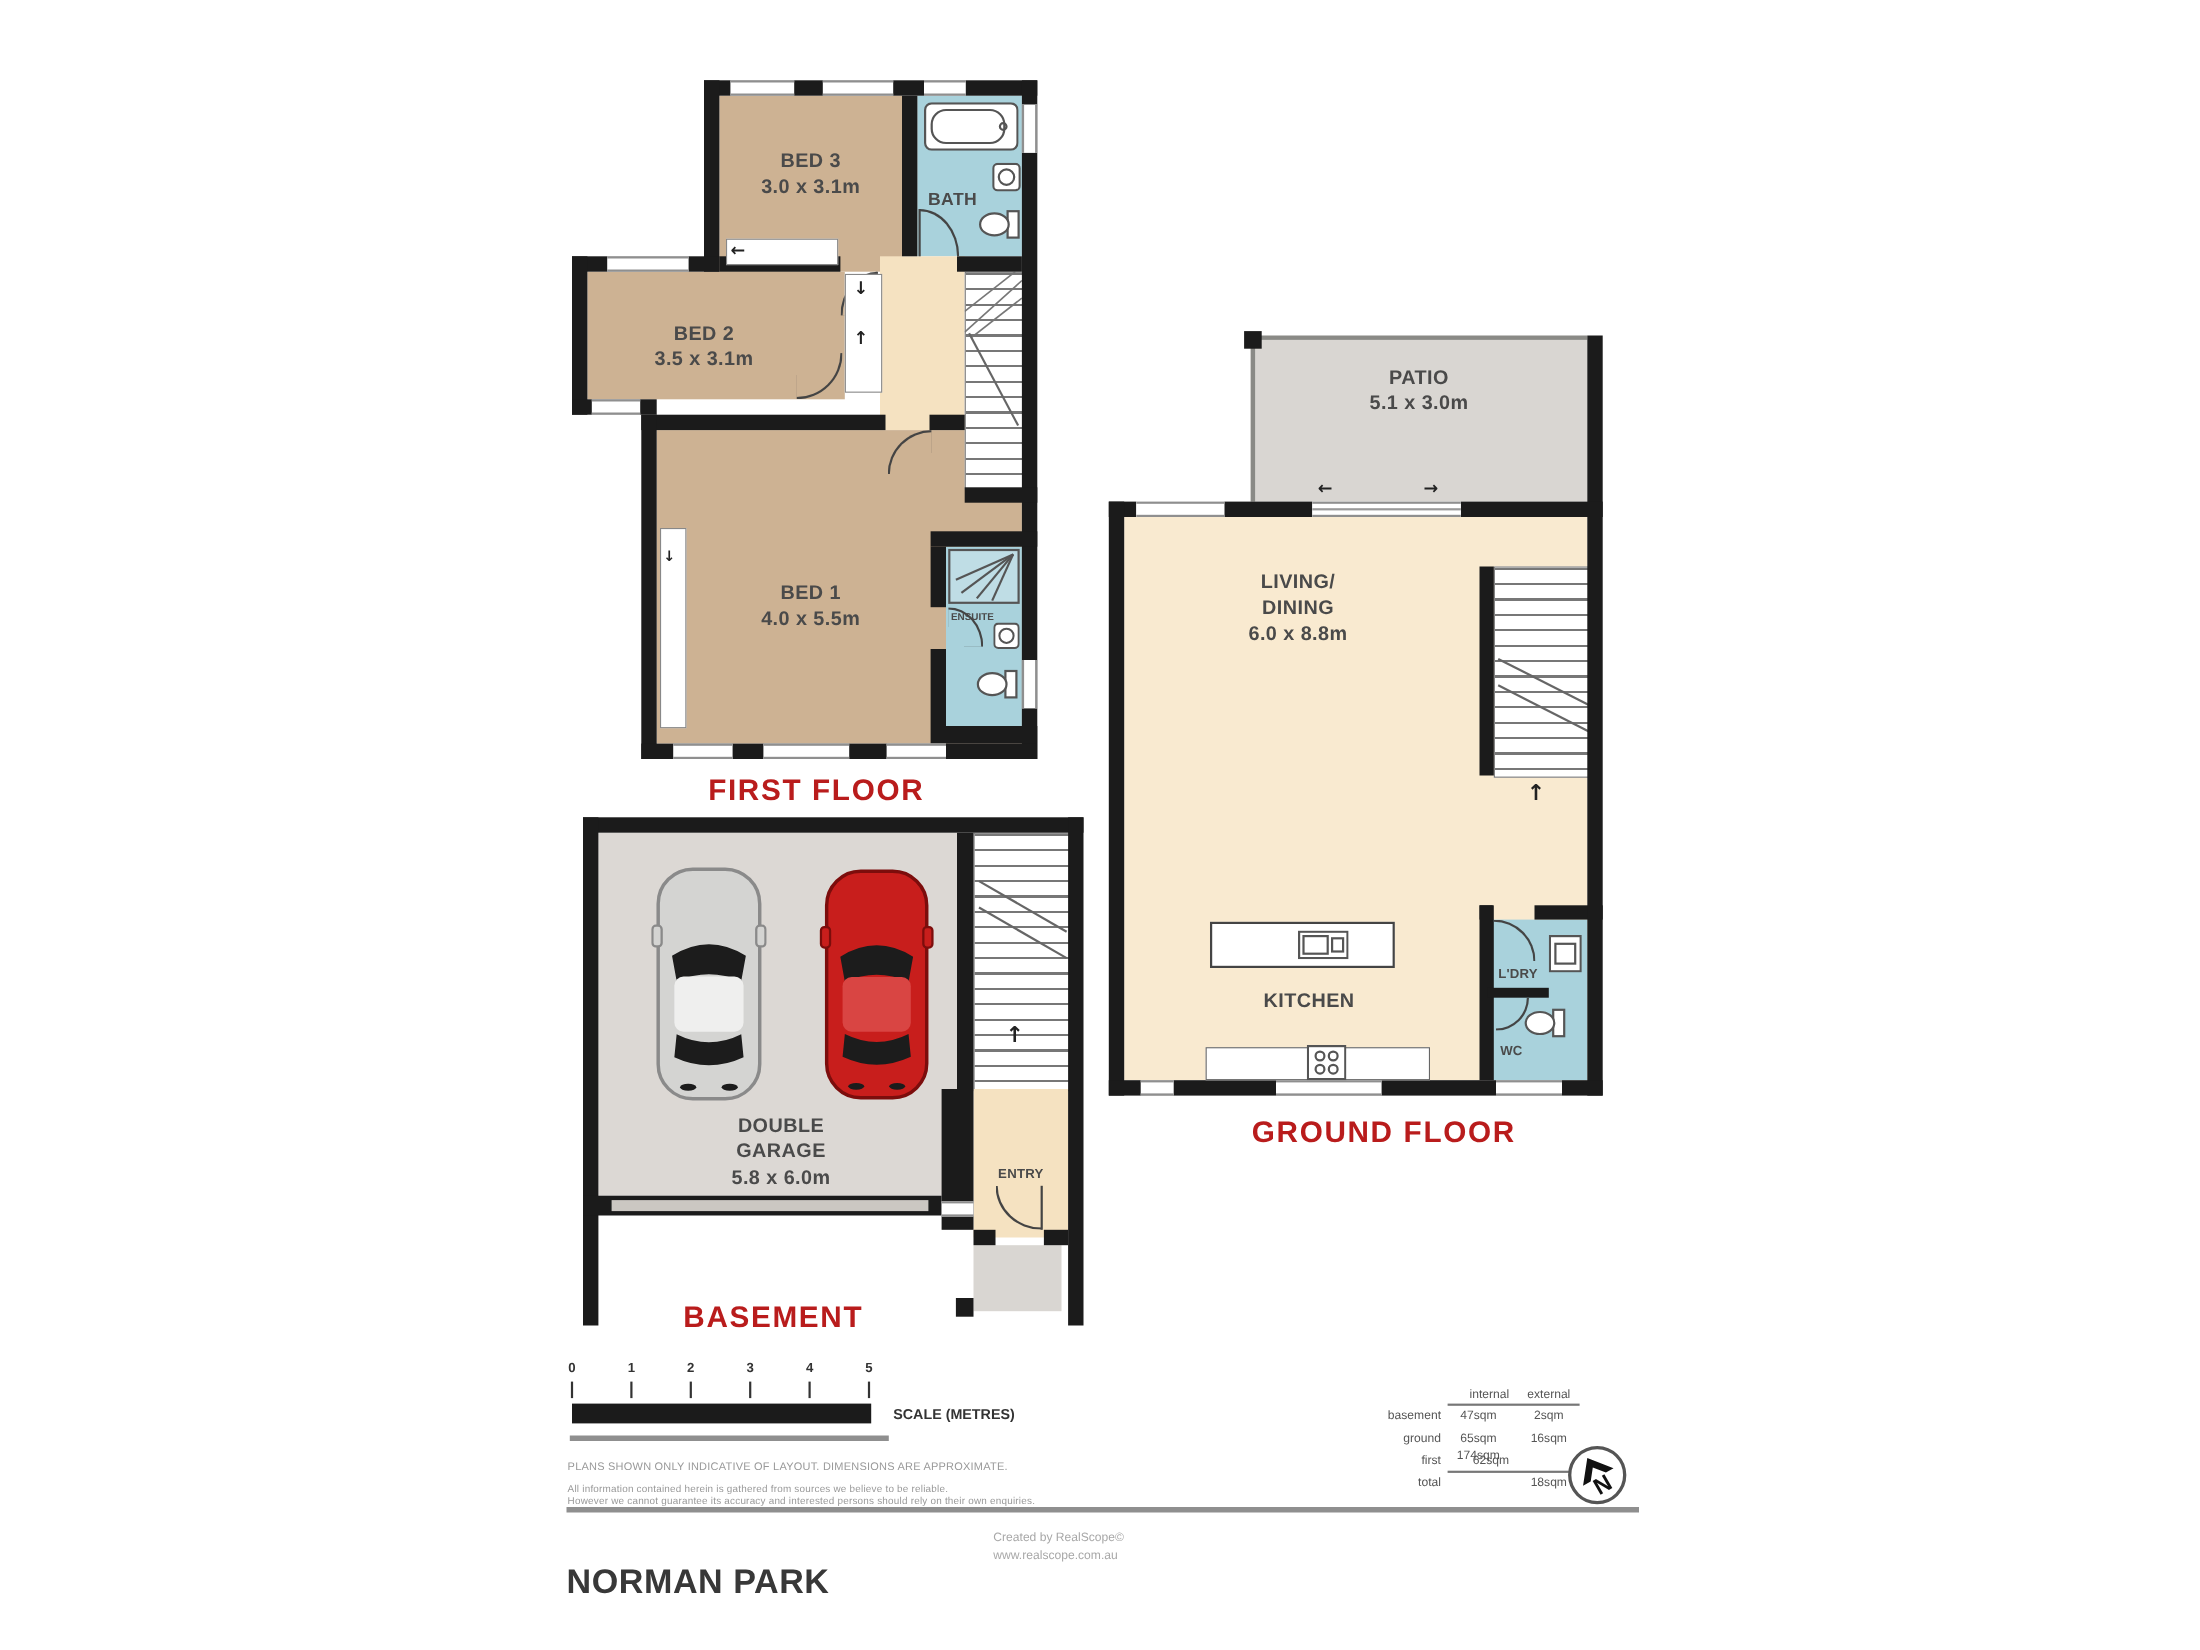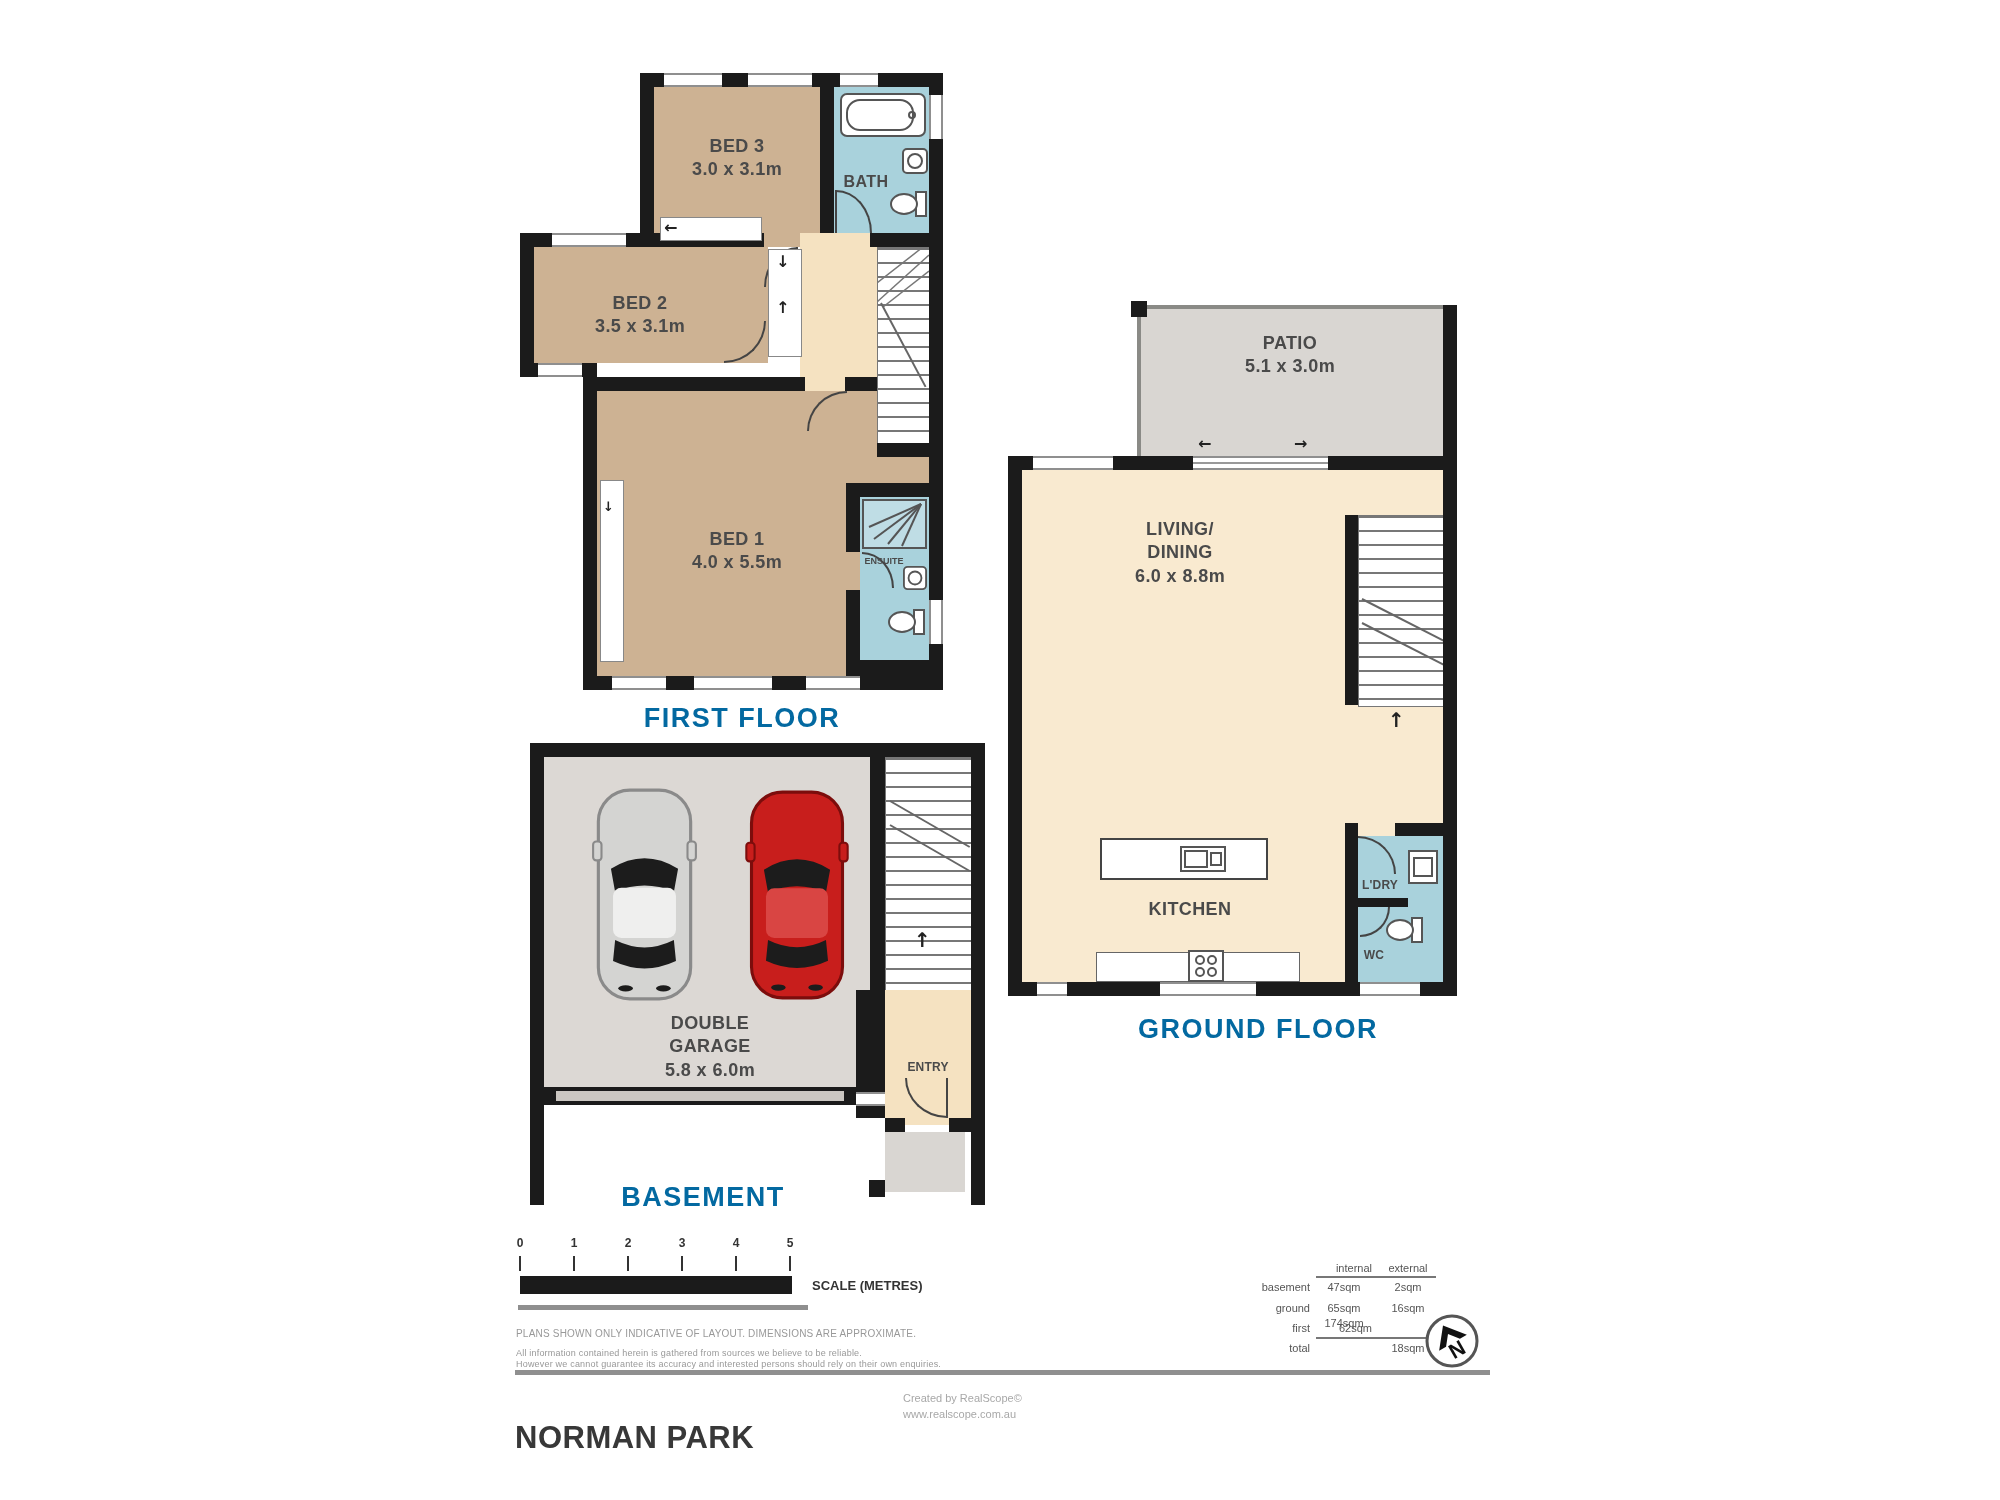--- a/index.html
+++ b/index.html
@@ -8,21 +8,21 @@
   .abs{position:absolute;box-sizing:border-box;}
   .wall{position:absolute;background:#1b1b1b;}
   .thinwall{position:absolute;background:#8a8a86;}
   .win{position:absolute;background:#fff;border-top:2px solid #8f8f8f;border-bottom:2px solid #8f8f8f;box-sizing:border-box;}
   .winv{position:absolute;background:#fff;border-left:2px solid #8f8f8f;border-right:2px solid #8f8f8f;box-sizing:border-box;}
   .room{position:absolute;}
   .lbl{position:absolute;font-weight:bold;font-size:18px;line-height:1.3;color:#4a4a4a;
        text-align:center;transform:translateX(-50%);letter-spacing:.4px;white-space:nowrap;}
   .lbl-sm{font-size:12px;letter-spacing:.2px;}
   .lbl-xs{font-size:9px;letter-spacing:0;}
-  .floor-lbl{position:absolute;font-weight:bold;font-size:27px;color:#0369a1;letter-spacing:1.5px;
+  .floor-lbl{position:absolute;font-weight:bold;font-size:27px;color:#b91c1c;letter-spacing:1.5px;
              transform:translateX(-50%);white-space:nowrap;}
   .stairs{position:absolute;background-color:#fff;
           background-image:repeating-linear-gradient(to bottom,#777 0 2px,transparent 2px 14px);
           border:1px solid #777;}
   .rail{position:absolute;background:#666;height:2px;transform-origin:0 50%;}
   .leaf{position:absolute;background:#444;}
   .arrow{position:absolute;font-family:"DejaVu Sans",sans-serif;font-weight:bold;color:#222;font-size:16px;line-height:1;}
   .wardrobe{position:absolute;background:#fff;border:1px solid #888;}
   .scale-num{position:absolute;font-weight:bold;font-size:12px;color:#333;transform:translateX(-50%);}
   .tick{position:absolute;width:2px;height:15px;background:#333;}

